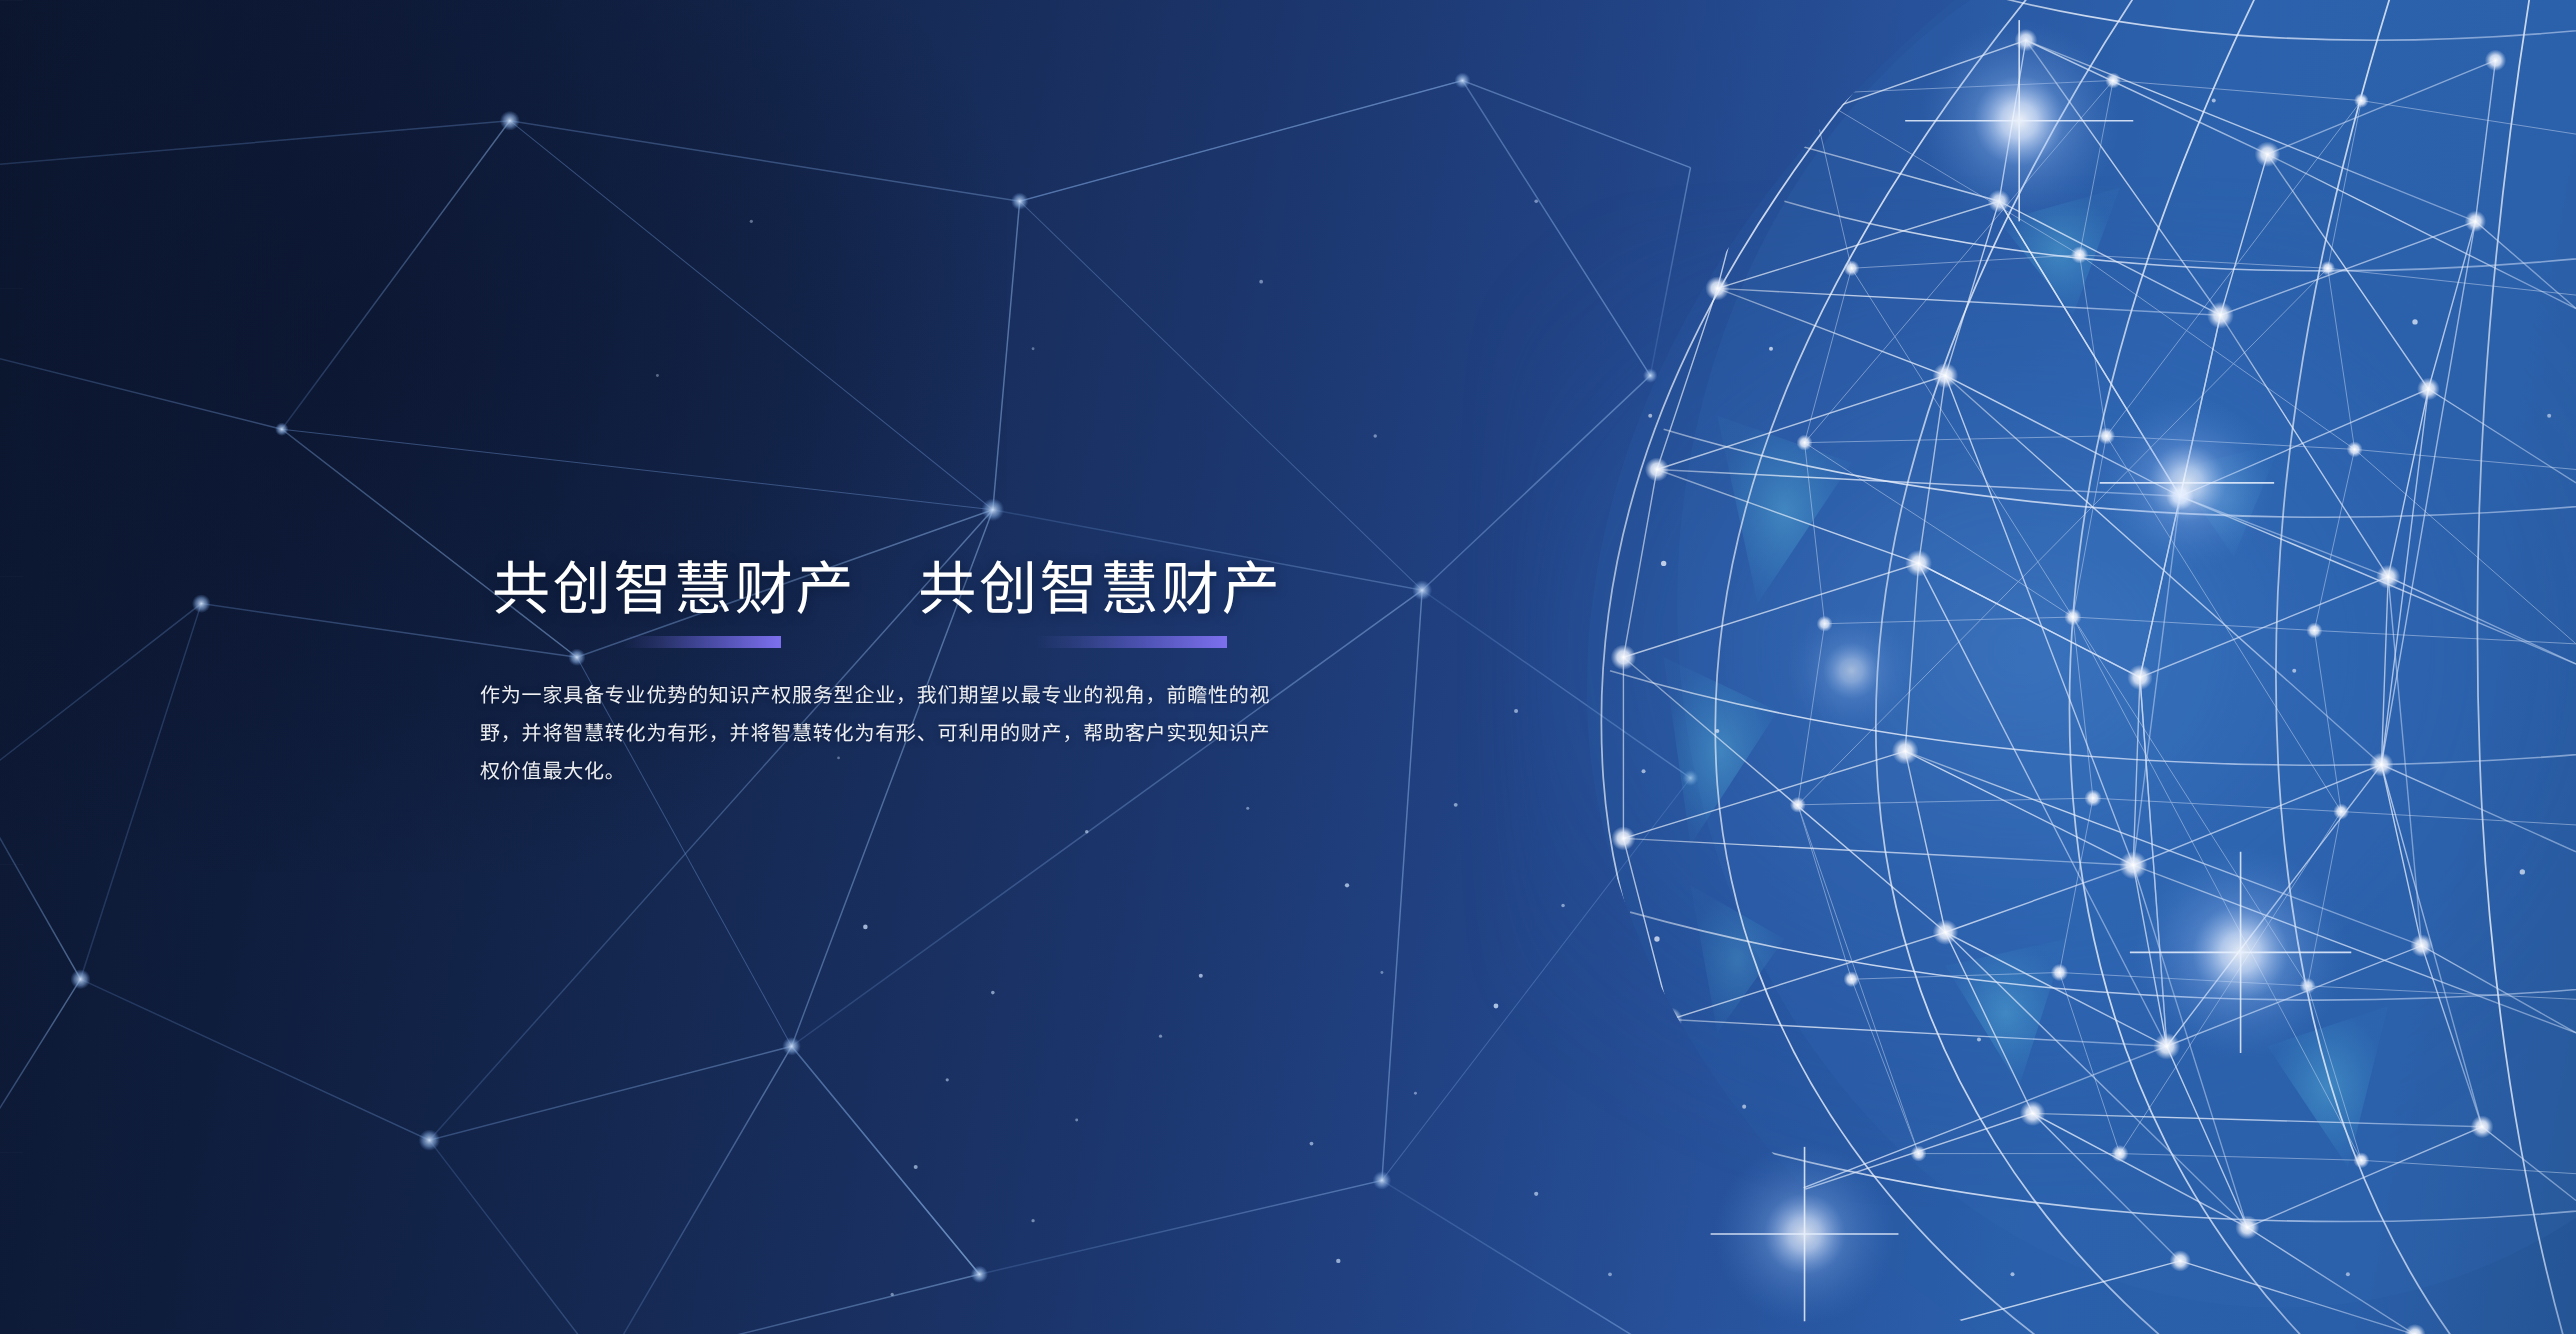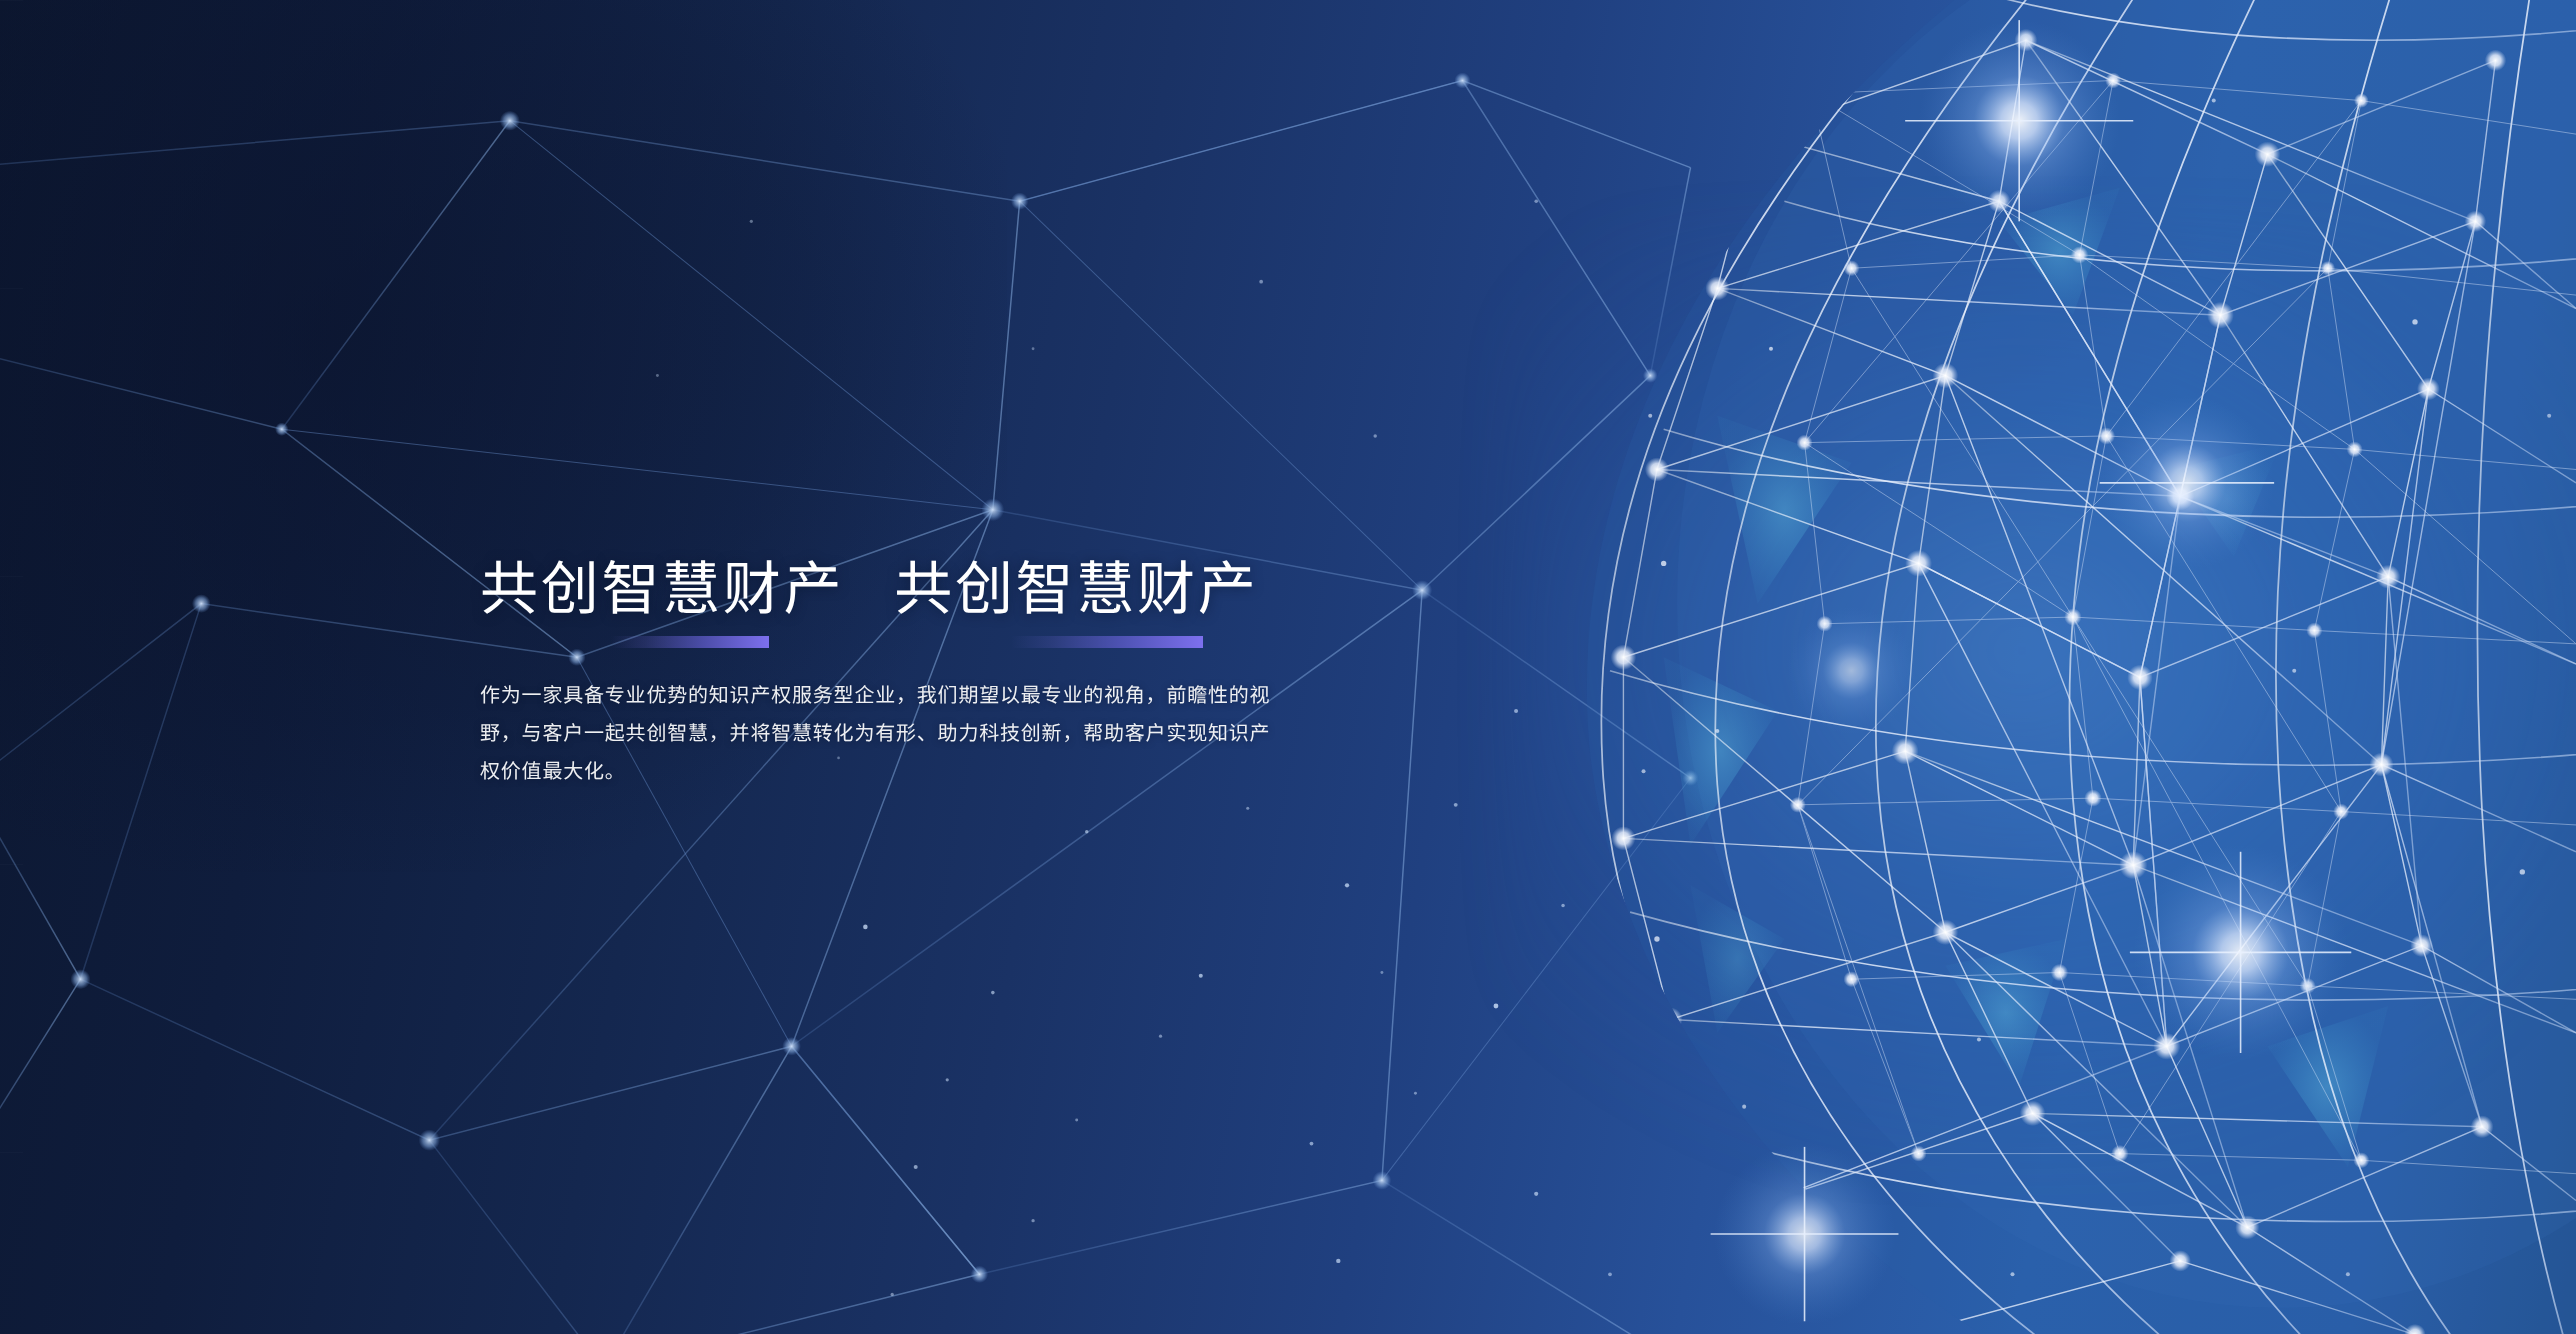--- a/index.html
+++ b/index.html
@@ -60,21 +60,21 @@
   .headline{
     display:flex; align-items:flex-end;
     white-space:nowrap;
     color:#ffffff;
     font-size:58px;
     line-height:70px;
     font-weight:400;
     letter-spacing:2.7px;
     text-shadow:0 1.3px 12px rgba(6,16,40,.55);
   }
-  .hl-seg{position:relative; display:inline-block;}
+  .hl-seg{position:relative; display:inline-block;margin-left:12px;}
   .hl-gap{display:inline-block; width:50px;}
   .accent{
     position:absolute;
     left:0; bottom:-24px;
     height:12px; width:100%;
     background:linear-gradient(90deg, rgba(122,110,232,0) 0%, rgba(122,110,232,.18) 22%, rgba(110,102,226,.62) 58%, #7d70ee 100%);
   }
   .acc-a{left:131px; width:158px;}
   .acc-b{left:117px; width:192px;}
 
@@ -419,17 +419,17 @@
         <span>共创智慧财产</span>
         <span class="accent acc-a"></span>
       </span>
       <span class="hl-gap"></span>
       <span class="hl-seg">
         <span>共创智慧财产</span>
         <span class="accent acc-b"></span>
       </span>
     </div>
 
-    <p class="body-copy">作为一家具备专业优势的知识产权服务型企业，我们期望以最专业的视角，前瞻性的视野，与客户一起共创智慧，并将智慧转化为有形、助力科技创新，帮助客户实现知识产权价值最大化。</p>
+    <p class="body-copy">作为一家具备专业优势的知识产权服务型企业，我们期望以最专业的视角，前瞻性的视野，并将智慧转化为有形，并将智慧转化为有形、可利用的财产，帮助客户实现知识产权价值最大化。</p>
   </div>
 
 </div>
 
 
 </body></html>

